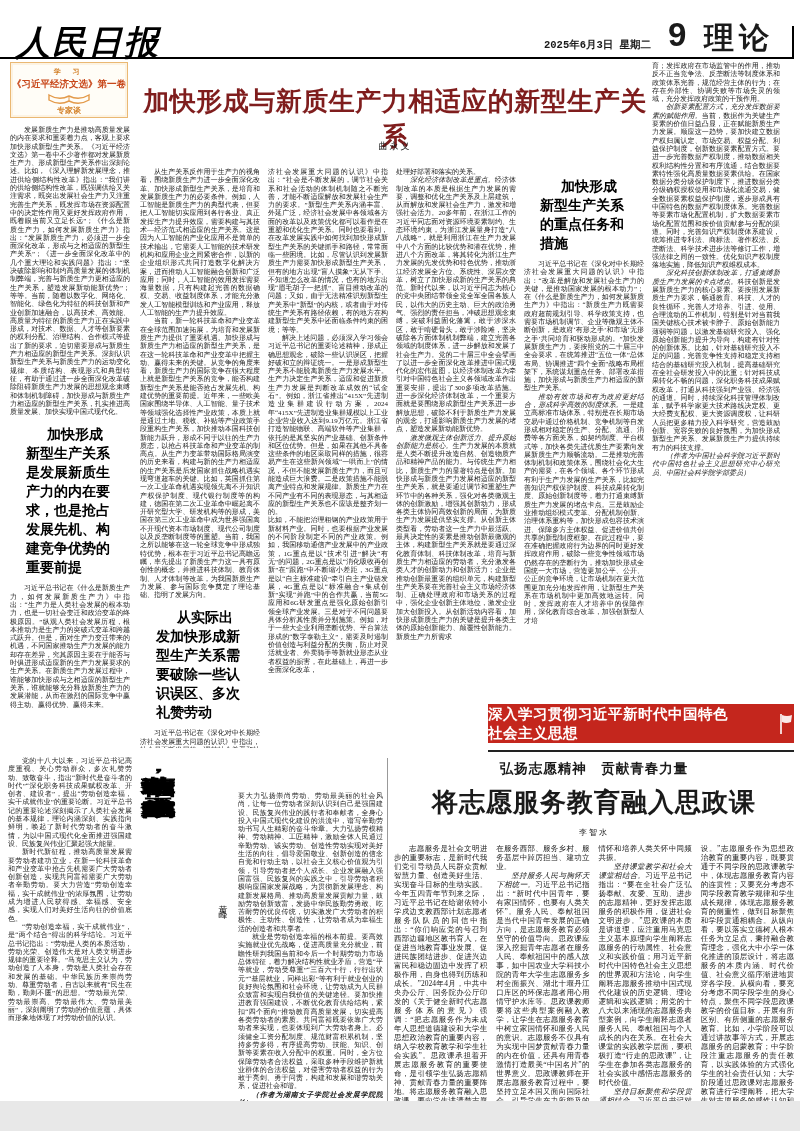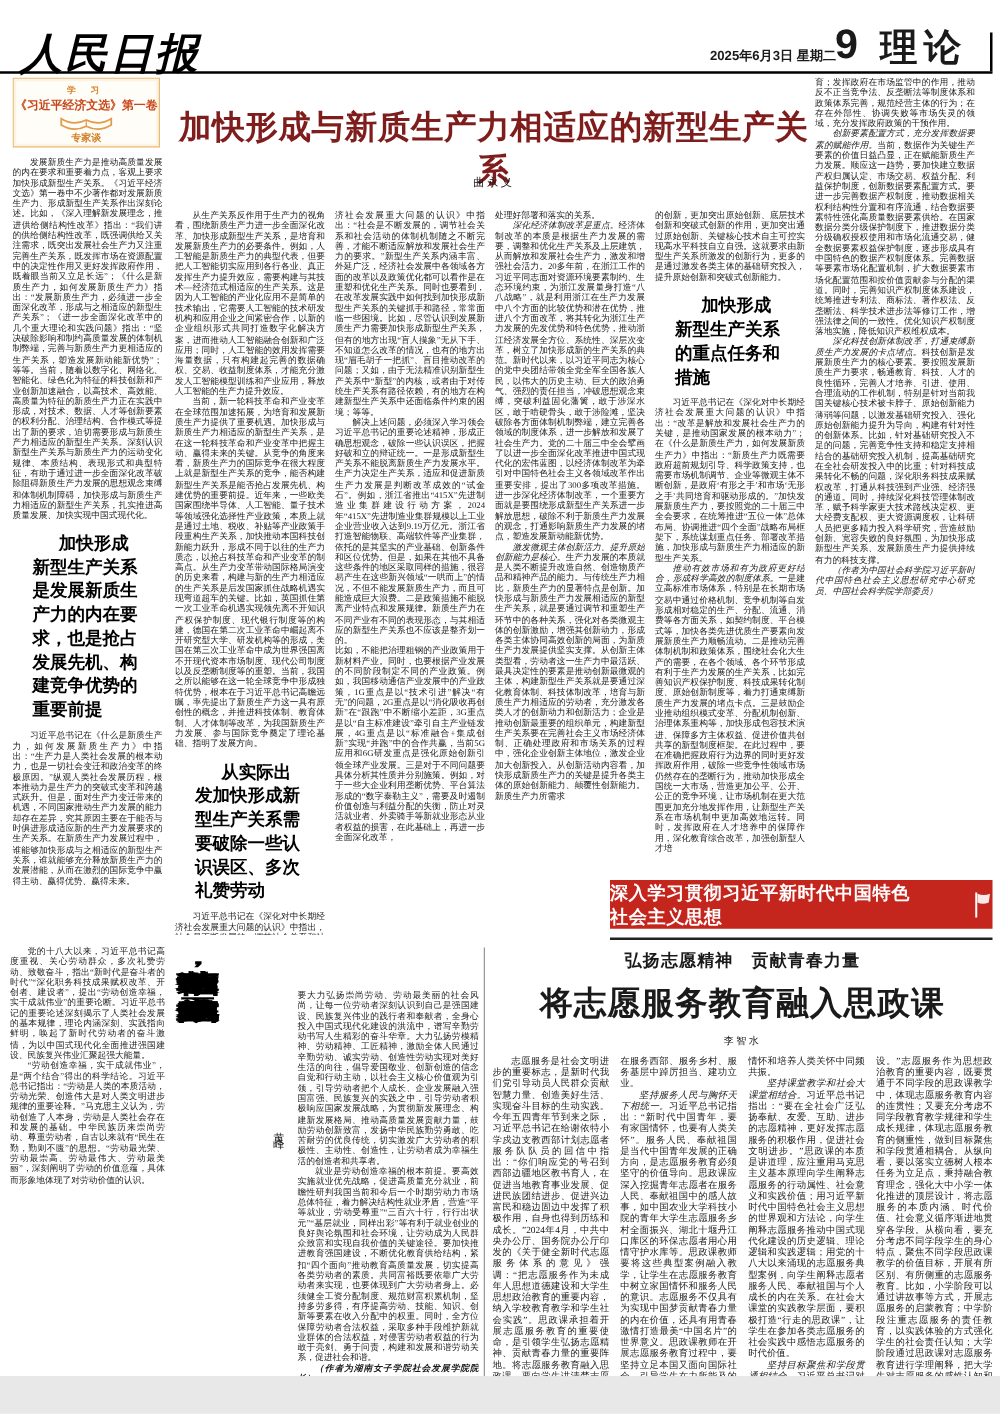--- a/index.html
+++ b/index.html
@@ -1,22 +1,22 @@
 <!DOCTYPE html>
 <html><head>
 <meta charset="utf-8">
 <style>
   html,body{margin:0;padding:0;background:#e8e8e8;}
   .page{position:relative;width:800px;height:1101px;background:#ffffff;overflow:hidden;
         font-family:"Liberation Serif",serif;color:#1a1a1a;}
   
   .masthead{position:absolute;left:16px;top:20px;font-size:34px;font-weight:bold;
             font-style:italic;letter-spacing:2px;color:#000;}
-  .dateline{position:absolute;left:568px;top:38px;font-size:10.5px;font-weight:bold;
-            font-family:Liberation Sans, sans-serif;}
+  .dateline{position:absolute;left:544px;top:38px;font-size:10.5px;font-weight:bold;
+            font-family:Liberation Mono, monospace;}
   .pageno{position:absolute;left:668px;top:16px;font-size:33px;font-weight:900;
           font-family:"Liberation Sans",sans-serif;}
   .section-name{position:absolute;left:704px;top:18px;font-size:30px;font-weight:900;
           letter-spacing:5px;}
   .header-rule{position:absolute;left:0;top:57px;width:794px;height:2px;background:#000;}
   .header-hook{position:absolute;left:792px;top:26px;width:2px;height:31px;background:#000;}
   
   .col{position:absolute;top:62px;width:120px;height:686px;overflow:hidden;box-sizing:border-box;}
   .c1{left:10px;}  .c2{left:140px;padding-top:106px;}  .c3{left:268px;padding-top:106px;}
   .c4{left:396px;padding-top:106px;}  .c5{left:524px;padding-top:106px;}  .c6{left:652px;width:128px;}
@@ -110,21 +110,20 @@
     <p class="cont">比如，不能把治理粗钢的产业政策用于新材料产业。同时，也要根据产业发展的不同阶段制定不同的产业政策。例如，我国移动通信产业发展中的产业政策，1G重点是以“技术引进”解决“有无”的问题，2G重点是以“消化吸收再创新”在“跟跑”中不断缩小差距，3G重点是以“自主标准建设”牵引自主产业链发展，4G重点是以“标准融合+集成创新”实现“并跑”中的合作共赢，当前5G应用和6G研发重点是强化原始创新引领全球产业发展。三是对于不同问题要具体分析其性质并分别施策。例如，对于一些大企业利用垄断优势、平台算法形成的“数字泰勒主义”，需要及时遏制价值创造与利益分配的失衡，防止对灵活就业者、外卖骑手等新就业形态从业者权益的损害，在此基础上，再进一步全面深化改革，</p>
   </div>
 
   <div class="col c4">
     <p class="cont">处理好部署和落实的关系。</p>
     <p><span class="kai">深化经济体制改革是重点。</span><span>经济体制改革的本质是根据生产力发展的需要，调整和优化生产关系及上层建筑，从而解放和发展社会生产力，激发和增强社会活力。20多年前，在浙江工作的习近平同志面对资源环境要素制约、生态环境约束，为浙江发展量身打造“八八战略”，就是利用浙江在生产力发展中八个方面的比较优势和潜在优势，推进八个方面改革，将其转化为浙江生产力发展的先发优势和特色优势，推动浙江经济发展全方位、系统性、深层次变革，树立了加快形成新的生产关系的典范。新时代以来，以习近平同志为核心的党中央团结带领全党全军全国各族人民，以伟大的历史主动、巨大的政治勇气、强烈的责任担当，冲破思想观念束缚，突破利益固化藩篱，敢于涉深水区，敢于啃硬骨头，敢于涉险滩，坚决破除各方面体制机制弊端，建立完善各领域的制度体系，进一步解放和发展了社会生产力。党的二十届三中全会擘画了以进一步全面深化改革推进中国式现代化的宏伟蓝图，以经济体制改革为牵引对中国特色社会主义各领域改革作出重要安排，提出了300多项改革措施。进一步深化经济体制改革，一个重要方面就是要围绕形成新型生产关系进一步解放思想，破除不利于新质生产力发展的观念，打通影响新质生产力发展的堵点，塑造发展新动能新优势。</span></p>
     <p><span class="kai">激发微观主体创新活力、提升原始创新能力是核心。</span><span>生产力发展的本质就是人类不断提升改造自然、创造物质产品和精神产品的能力。与传统生产力相比，新质生产力的显著特点是创新。加快形成与新质生产力发展相适应的新型生产关系，就是要通过调节和重塑生产环节中的各种关系，强化对各类微观主体的创新激励，增强其创新动力，形成各类主体协同高效创新的局面，为新质生产力发展提供坚实支撑。从创新主体类型看，劳动者这一生产力中最活跃、最具决定性的要素是推动创新最微观的主体，构建新型生产关系就是要通过深化教育体制、科技体制改革，培育与新质生产力相适应的劳动者，充分激发各类人才的创新动力和创新活力；企业是推动创新最重要的组织单元，构建新型生产关系要在完善社会主义市场经济体制、正确处理政府和市场关系的过程中，强化企业创新主体地位，激发企业加大创新投入。从创新活动内容看，加快形成新质生产力的关键是提升各类主体的原始创新能力、颠覆性创新能力。新质生产力所需求</span></p>
   </div>
 
   <div class="col c5">
-    <p class="cont">的创新，更加突出原始创新、底层技术创新和突破式创新的作用，更加突出通过原始创新、关键核心技术自主可控实现高水平科技自立自强。这就要求由新型生产关系所激发的创新行为，更多的是通过激发各类主体的基础研究投入，提升原始创新和突破式创新能力。</p>
     <div class="subhead">加快形成新型生产关系的重点任务和措施</div>
     <p>习近平总书记在《深化对中长期经济社会发展重大问题的认识》中指出：“改革是解放和发展社会生产力的关键，是推动国家发展的根本动力”；在《什么是新质生产力，如何发展新质生产力》中指出：“新质生产力既需要政府超前规划引导、科学政策支持，也需要市场机制调节、企业等微观主体不断创新，是政府‘有形之手’和市场‘无形之手’共同培育和驱动形成的。”加快发展新质生产力，要按照党的二十届三中全会要求，在统筹推进“五位一体”总体布局、协调推进“四个全面”战略布局框架下，系统谋划重点任务、部署改革措施，加快形成与新质生产力相适应的新型生产关系。</p>
     <p><span class="kai">推动有效市场和有为政府更好结合，形成科学高效的制度体系。</span><span>一是建立高标准市场体系，特别是在长期市场交易中通过价格机制、竞争机制等自发形成相对稳定的生产、分配、流通、消费等各方面关系，如契约制度、平台模式等，加快各类先进优质生产要素向发展新质生产力顺畅流动。二是推动完善体制机制和政策体系，围绕社会化大生产的需要，在各个领域、各个环节形成有利于生产力发展的生产关系，比如完善知识产权保护制度、科技成果转化制度、原始创新制度等，着力打通束缚新质生产力发展的堵点卡点。三是鼓励企业推动组织模式变革、分配机制创新、治理体系重构等，加快形成包容技术演进、保障多方主体权益、促进价值共创共享的新型制度框架。在此过程中，要在准确把握政府行为边界的同时更好发挥政府作用，破除一些竞争性领域市场仍然存在的垄断行为，推动加快形成全国统一大市场，营造更加公平、公开、公正的竞争环境，让市场机制在更大范围更加充分地发挥作用，让新型生产关系在市场机制中更加高效地运转。同时，发挥政府在人才培养中的保障作用，深化教育综合改革，加强创新型人才培</span></p>
   </div>
 
   <div class="col c6">
     <p class="cont">育；发挥政府在市场监管中的作用，推动反不正当竞争法、反垄断法等制度体系和政策体系完善，规范经营主体的行为；在存在外部性、协调失败等市场失灵的领域，充分发挥政府政策的干预作用。</p>
     <p><span class="kai">创新要素配置方式，充分发挥数据要素的赋能作用。</span><span>当前，数据作为关键生产要素的价值日益凸显，正在赋能新质生产力发展。顺应这一趋势，要加快建立数据产权归属认定、市场交易、权益分配、利益保护制度，创新数据要素配置方式。要进一步完善数据产权制度，推动数据相关权利结构性分置和有序流通，结合数据要素特性强化高质量数据要素供给。在国家数据分类分级保护制度下，推进数据分类分级确权授权使用和市场化流通交易，健全数据要素权益保护制度，逐步形成具有中国特色的数据产权制度体系。完善数据等要素市场化配置机制，扩大数据要素市场化配置范围和按价值贡献参与分配的渠道。同时，完善知识产权制度体系建设，统筹推进专利法、商标法、著作权法、反垄断法、科学技术进步法等修订工作，增强法律之间的一致性。优化知识产权制度落地实施，降低知识产权维权成本。</span></p>
     <p><span class="kai">深化科技创新体制改革，打通束缚新质生产力发展的卡点堵点。</span><span>科技创新是发展新质生产力的核心要素。要按照发展新质生产力要求，畅通教育、科技、人才的良性循环，完善人才培养、引进、使用、合理流动的工作机制，特别是针对当前我国关键核心技术被卡脖子、原始创新能力薄弱等问题，以激发基础研究投入、强化原始创新能力提升为导向，构建有针对性的创新体系。比如，针对基础研究投入不足的问题，完善竞争性支持和稳定支持相结合的基础研究投入机制，提高基础研究在全社会研发投入中的比重；针对科技成果转化不畅的问题，深化职务科技成果赋权改革，打通从科技强到产业强、经济强的通道。同时，持续深化科技管理体制改革，赋予科学家更大技术路线决定权、更大经费支配权、更大资源调度权，让科研人员把更多精力投入科学研究，营造鼓励创新、宽容失败的良好氛围，为加快形成新型生产关系、发展新质生产力提供持续有力的科技支撑。</span></p>
     <p class="credit">（作者为中国社会科学院习近平新时代中国特色社会主义思想研究中心研究员、中国社会科学院学部委员）</p>
@@ -134,20 +133,21 @@
     <span>深入学习贯彻习近平新时代中国特色社会主义思想</span>
     <svg class="flag" width="16" height="22" viewBox="0 0 16 22">
       <line x1="3" y1="1" x2="3" y2="21" stroke="#ffffff" stroke-width="1.6"></line>
       <path d="M4,2 Q9,4 14,2 L13,9 Q8,11 4,9 Z" fill="#ffffff" opacity="0.9"></path>
     </svg>
   </div>
   <div class="banner-rule"></div>
 
   <div class="labor-c1">
     <p>党的十八大以来，习近平总书记高度重视、关心劳动群众，多次礼赞劳动、致敬奋斗，指出“新时代是奋斗者的时代”“深化职务科技成果赋权改革、开创者、建设者”，提出“劳动创造幸福，实干成就伟业”的重要论断。习近平总书记的重要论述深刻揭示了人类社会发展的基本规律，理论内涵深刻、实践指向鲜明，唤起了新时代劳动者的奋斗激情，为以中国式现代化全面推进强国建设、民族复兴伟业汇聚起强大能量。</p>
+    <p>新时代新征程，推动高质量发展需要劳动者建功立业，在新一轮科技革命和产业变革中抢占先机需要广大劳动者创新创造，实现共同富裕需要广大劳动者辛勤劳动。要大力营造“劳动创造幸福，实干成就伟业”的浓厚氛围，让劳动成为增进人民获得感、幸福感、安全感，实现人们对美好生活向往的价值底色。</p>
     <p>“劳动创造幸福，实干成就伟业”，是“两个结合”得出的科学结论。习近平总书记指出：“劳动是人类的本质活动，劳动光荣、创造伟大是对人类文明进步规律的重要诠释。”马克思主义认为，劳动创造了人本身，劳动是人类社会存在和发展的基础。中华民族历来崇尚劳动、尊重劳动者，自古以来就有“民生在勤，勤则不匮”的思想。“劳动最光荣、劳动最崇高、劳动最伟大、劳动最美丽”，深刻阐明了劳动的价值意蕴，具体而形象地体现了对劳动价值的认识。</p>
   </div>
   <div class="labor-headline">营造劳动创造幸福，实干成就伟业的浓厚氛围</div>
   <div class="labor-byline">黄峰</div>
   <div class="labor-c2">
     <p class="cont">要大力弘扬崇尚劳动、劳动最美丽的社会风尚，让每一位劳动者深刻认识到自己是强国建设、民族复兴伟业的践行者和奉献者，全身心投入中国式现代化建设的洪流中，谱写辛勤劳动书写人生精彩的奋斗华章。大力弘扬劳模精神、劳动精神、工匠精神，激励全体人民通过辛勤劳动、诚实劳动、创造性劳动实现对美好生活的向往，倡导爱国敬业、创新创造的信念自觉和行动主动，以社会主义核心价值观为引领，引导劳动者把个人成长、企业发展融入强国富强、民族复兴的实践之中，引导劳动者积极响应国家发展战略，为贯彻新发展理念、构建新发展格局、推动高质量发展贡献力量，鼓励劳动创新致富，发扬中华民族勤劳勇敢、吃苦耐劳的优良传统，切实激发广大劳动者的积极性、主动性、创造性，让劳动者成为幸福生活的创造者和共享者。</p>
     <p>就业是劳动创造幸福的根本前提。要高效实施就业优先战略，促进高质量充分就业，前瞻性研判我国当前和今后一个时期劳动力市场总体特征，着力解决结构性就业矛盾，营造“平等就业，劳动受尊重”“三百六十行，行行出状元”“基层就业，同样出彩”等有利于就业创业的良好舆论氛围和社会环境，让劳动成为人民群众致富和实现自我价值的关键途径。要加快推进教育强国建设，不断优化教育供给结构，紧扣“四个面向”推动教育高质量发展，切实提高各类劳动者的素质。共同富裕既要依靠广大劳动者来实现，也要体现到广大劳动者身上。必须健全工资分配制度、规范财富积累机制，坚持多劳多得，有序提高劳动、技能、知识、创新等要素在收入分配中的权重。同时，全方位保障劳动者合法权益，采取多种手段维护新就业群体的合法权益，对侵害劳动者权益的行为敢于亮剑、勇于问责，构建和发展和谐劳动关系，促进社会和谐。</p>
     <p class="credit-b">（作者为湖南女子学院社会发展学院院长）</p>
   </div>
 

